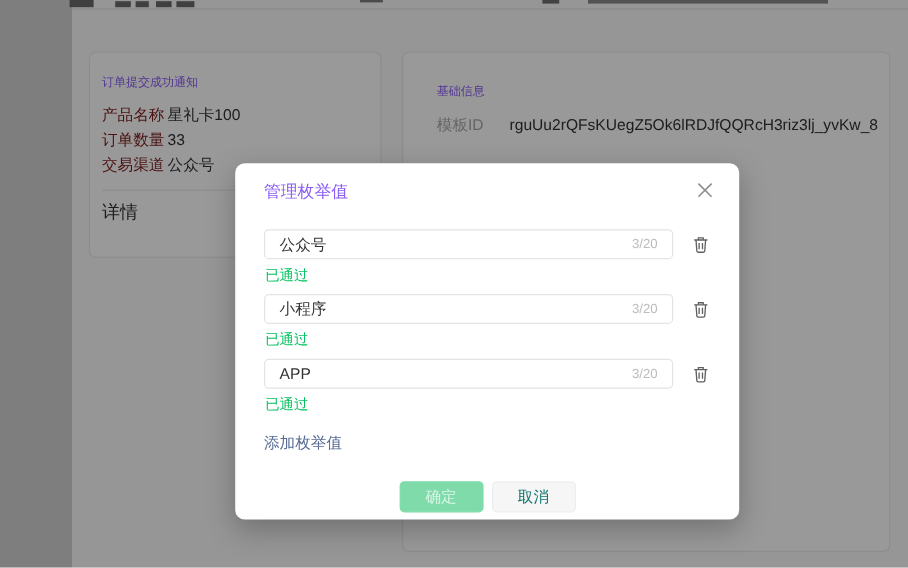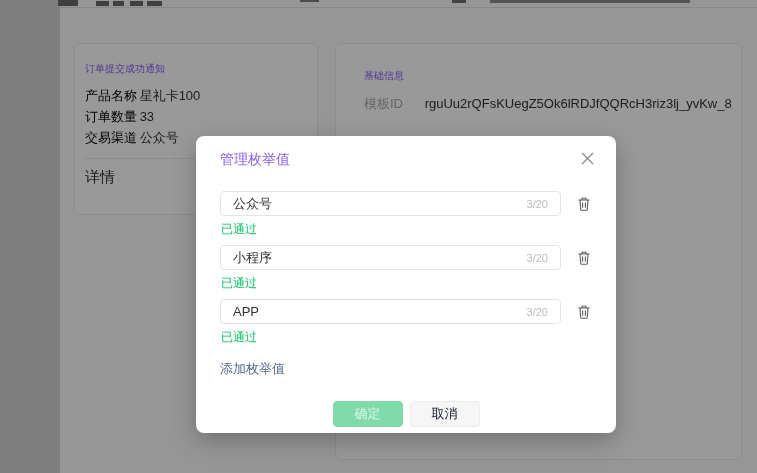--- a/index.html
+++ b/index.html
@@ -20,21 +20,21 @@
   .frag-t4 { left:147px; top:1px; width:15px; height:5px; background:#696969; }
   .frag-b  { left:300px; top:0; width:19px; height:2px; background:#7d7d7d; }
   .frag-c  { left:452px; top:0; width:14px; height:3px; background:#707070; }
   .frag-bar{ left:490px; top:0; width:200px; height:3px; background:#8a8a8a; }
 
   .card { position:absolute; background:#fff; border:1px solid #ececec; border-radius:6px; }
   .left-card  { left:14px;  top:43px; width:244px; height:172px; padding:18px 10px 0; }
   .right-card { left:275px; top:43px; width:407px; height:417px; padding:25px 28px 0; }
   .card-title { font-size:10px; font-weight:500; color:#8b5cf6; margin-bottom:9px; }
   .field-row { font-size:13px; line-height:21px; white-space:nowrap; }
-  .field-label { display:inline-block; color:#000000; }
+  .field-label { display:inline-block; color:#7f1d1d; }
   .left-card .field-label { width:51px; }
   .right-card .field-label { width:57px; color:#a9a9a9; }
   .field-value { color:#333; }
   .left-card .divider { margin-top:10px; border-top:1px solid #ececec; }
   .detail-link { padding:9px 0; font-size:15px; color:#333; cursor:pointer; width:fit-content; }
   .right-card .field-row { margin-top:10px; }
 
   
   .mask { position:absolute; inset:0; background:rgba(0,0,0,0.4); z-index:10; }
 
@@ -51,21 +51,21 @@
   .enum-text { font-size:13px; color:#333; }
   .enum-counter { margin-left:auto; font-size:11px; color:#bcbcbc; }
   .trash-btn { width:17px; height:17px; margin-left:14px; cursor:pointer; background:none; border:none;
                display:flex; align-items:center; justify-content:center; }
   .enum-status { font-size:12px; color:#07c160; margin:5px 0 7px 1px; }
   .add-link { margin-top:14px; font-size:13px; color:#576b95; cursor:pointer; width:fit-content; }
   .modal-footer { display:flex; justify-content:center; gap:7px; margin-top:23px; }
   .btn { height:26px; line-height:24px; padding:0 21px; border-radius:4px; font-size:13px;
          border:1px solid transparent; cursor:pointer; }
   .btn-confirm { background:#7fdcaa; color:#d8f5e6; border-color:#7fdcaa; }
-  .btn-cancel  { background:#f6f6f6; color:#0f172a; border-color:#ededed; }
+  .btn-cancel  { background:#f6f6f6; color:#0f766e; border-color:#ededed; }
 </style>
 </head>
 <body>
 
 <div class="screen">
 
   <div class="content">
     <div class="header-line"></div>
 
     <div class="card left-card">

